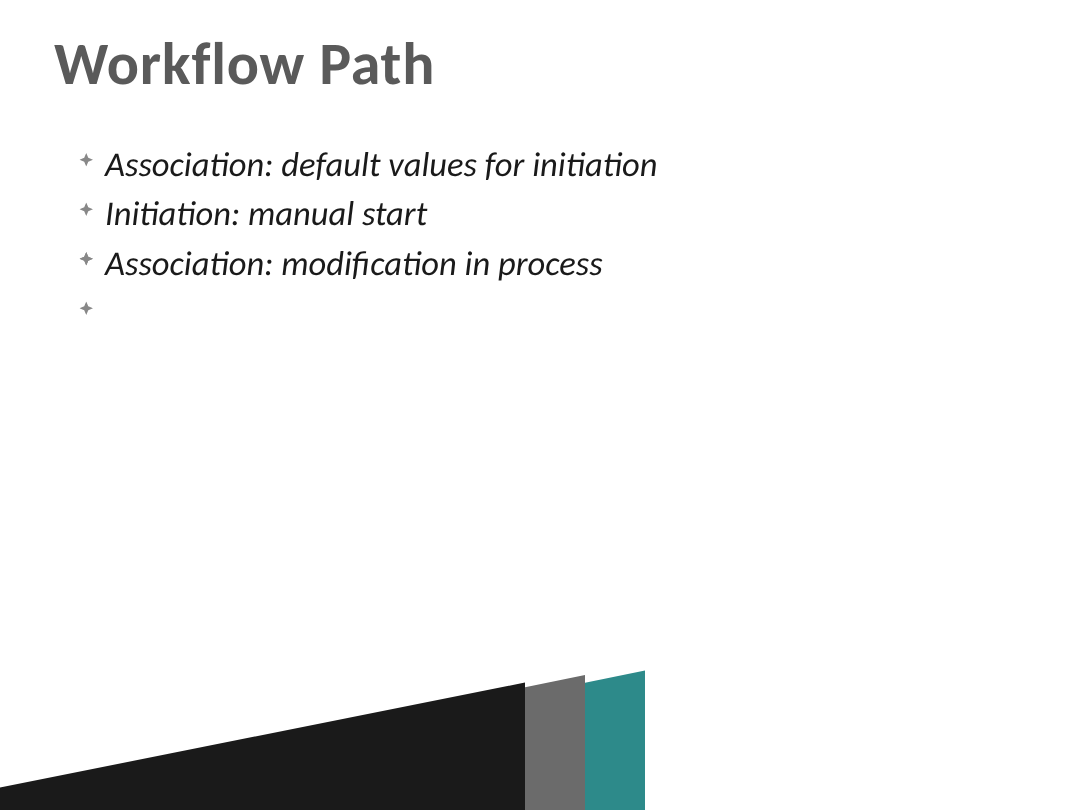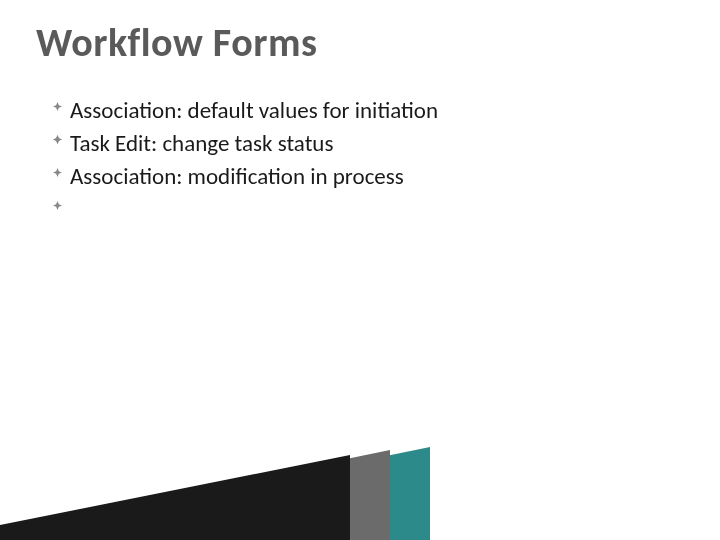--- a/index.html
+++ b/index.html
@@ -24,20 +24,21 @@
     .title {
       font-size: 40px;
       font-weight: 700;
       color: #5a5a5a;
       margin-bottom: 28px;
       letter-spacing: 0.5px;
     }
     .bullet-list {
       list-style: none;
       padding-left: 16px;
+      font-style: italic;
     }
     .bullet-item {
       font-size: 23px;
       color: #1a1a1a;
       line-height: 1.35;
       margin-bottom: 2px;
       position: relative;
       padding-left: 18px;
     }
     .bullet-icon {
@@ -61,44 +62,44 @@
       left: 0;
       width: 720px;
       height: 140px;
       pointer-events: none;
     }
   </style>
 </head>
 <body>
 
 <div class="slide">
-  <h1 class="title">Workflow Forms</h1>
+  <h1 class="title">Workflow Path</h1>
   <ul class="bullet-list">
     <li class="bullet-item">
       <span class="bullet-icon">
         <svg viewBox="0 0 10 10">
             <path d="M5 0 L6.5 3.5 L10 5 L6.5 6.5 L5 10 L3.5 6.5 L0 5 L3.5 3.5 Z"></path>
           </svg>
       </span>
       <span>Association: default values for initiation</span>
     </li>
     <li class="bullet-item">
       <span class="bullet-icon">
         <svg viewBox="0 0 10 10">
             <path d="M5 0 L6.5 3.5 L10 5 L6.5 6.5 L5 10 L3.5 6.5 L0 5 L3.5 3.5 Z"></path>
           </svg>
       </span>
+      <span>Initiation: manual start</span>
     </li>
     <li class="bullet-item">
       <span class="bullet-icon">
         <svg viewBox="0 0 10 10">
             <path d="M5 0 L6.5 3.5 L10 5 L6.5 6.5 L5 10 L3.5 6.5 L0 5 L3.5 3.5 Z"></path>
           </svg>
       </span>
-      <span>Task Edit: change task status</span>
     </li>
     <li class="bullet-item">
       <span class="bullet-icon">
         <svg viewBox="0 0 10 10">
             <path d="M5 0 L6.5 3.5 L10 5 L6.5 6.5 L5 10 L3.5 6.5 L0 5 L3.5 3.5 Z"></path>
           </svg>
       </span>
       <span>Association: modification in process</span>
     </li>
     <li class="bullet-item">

